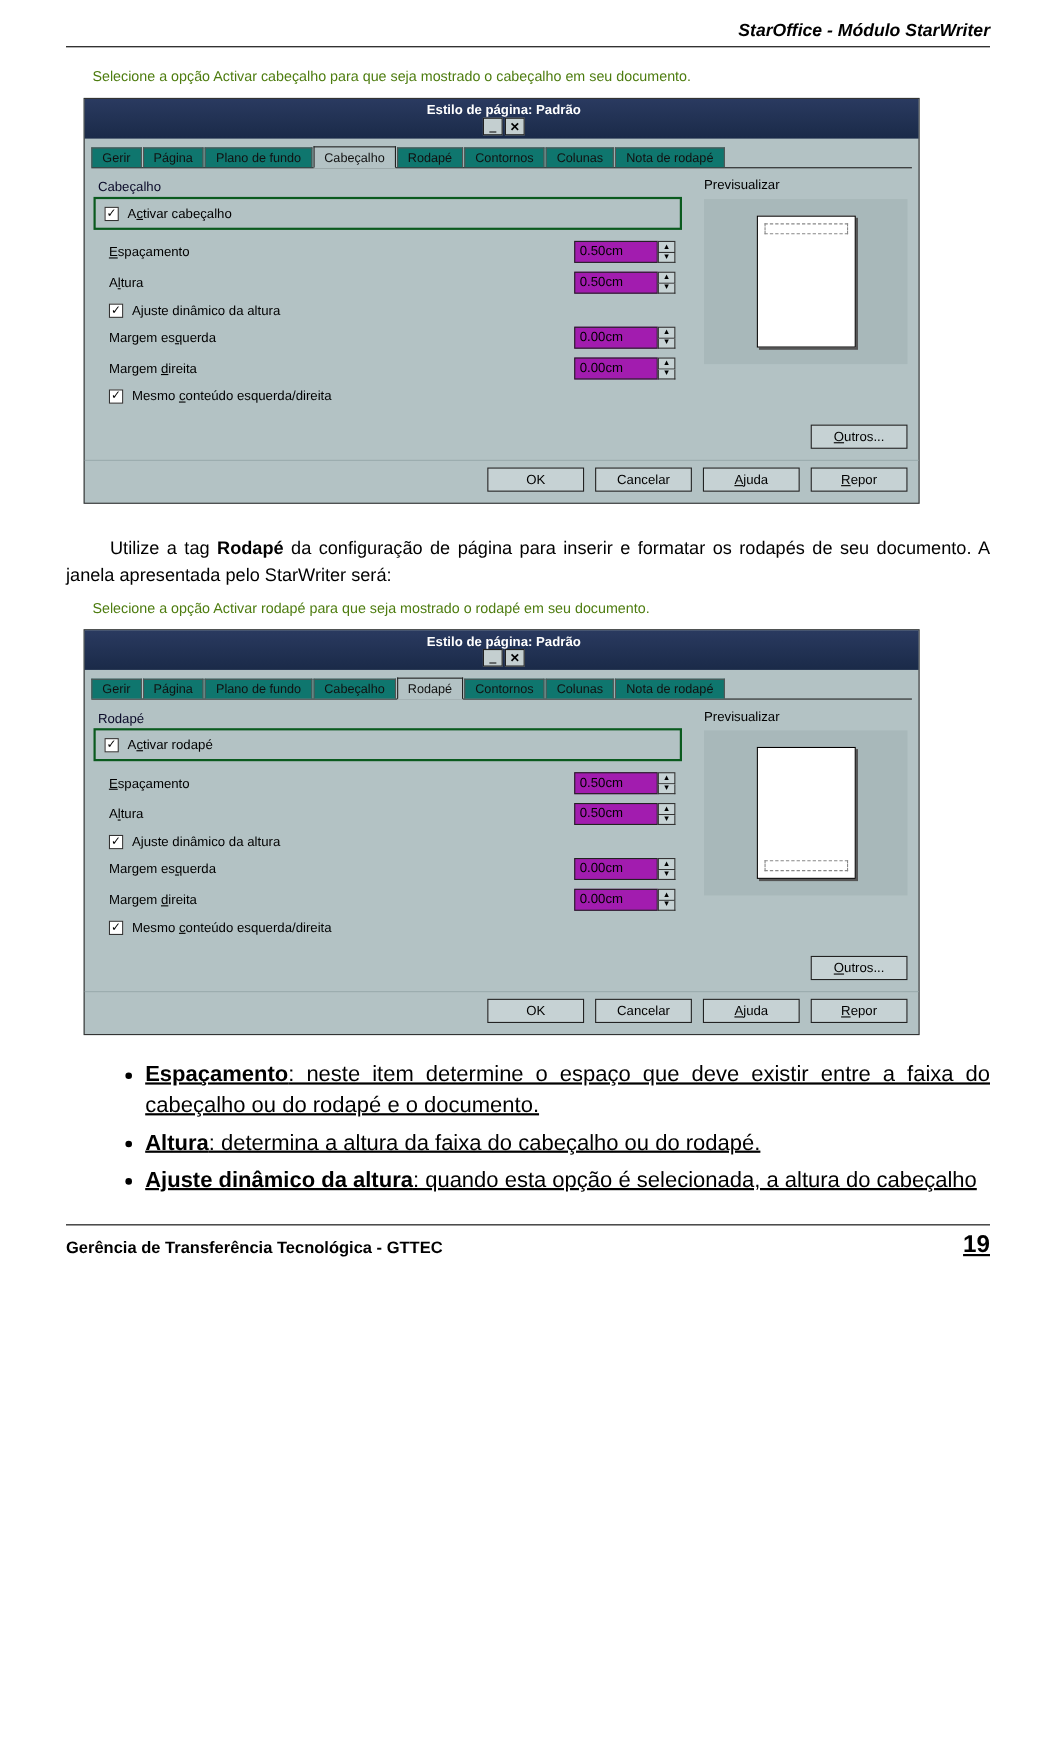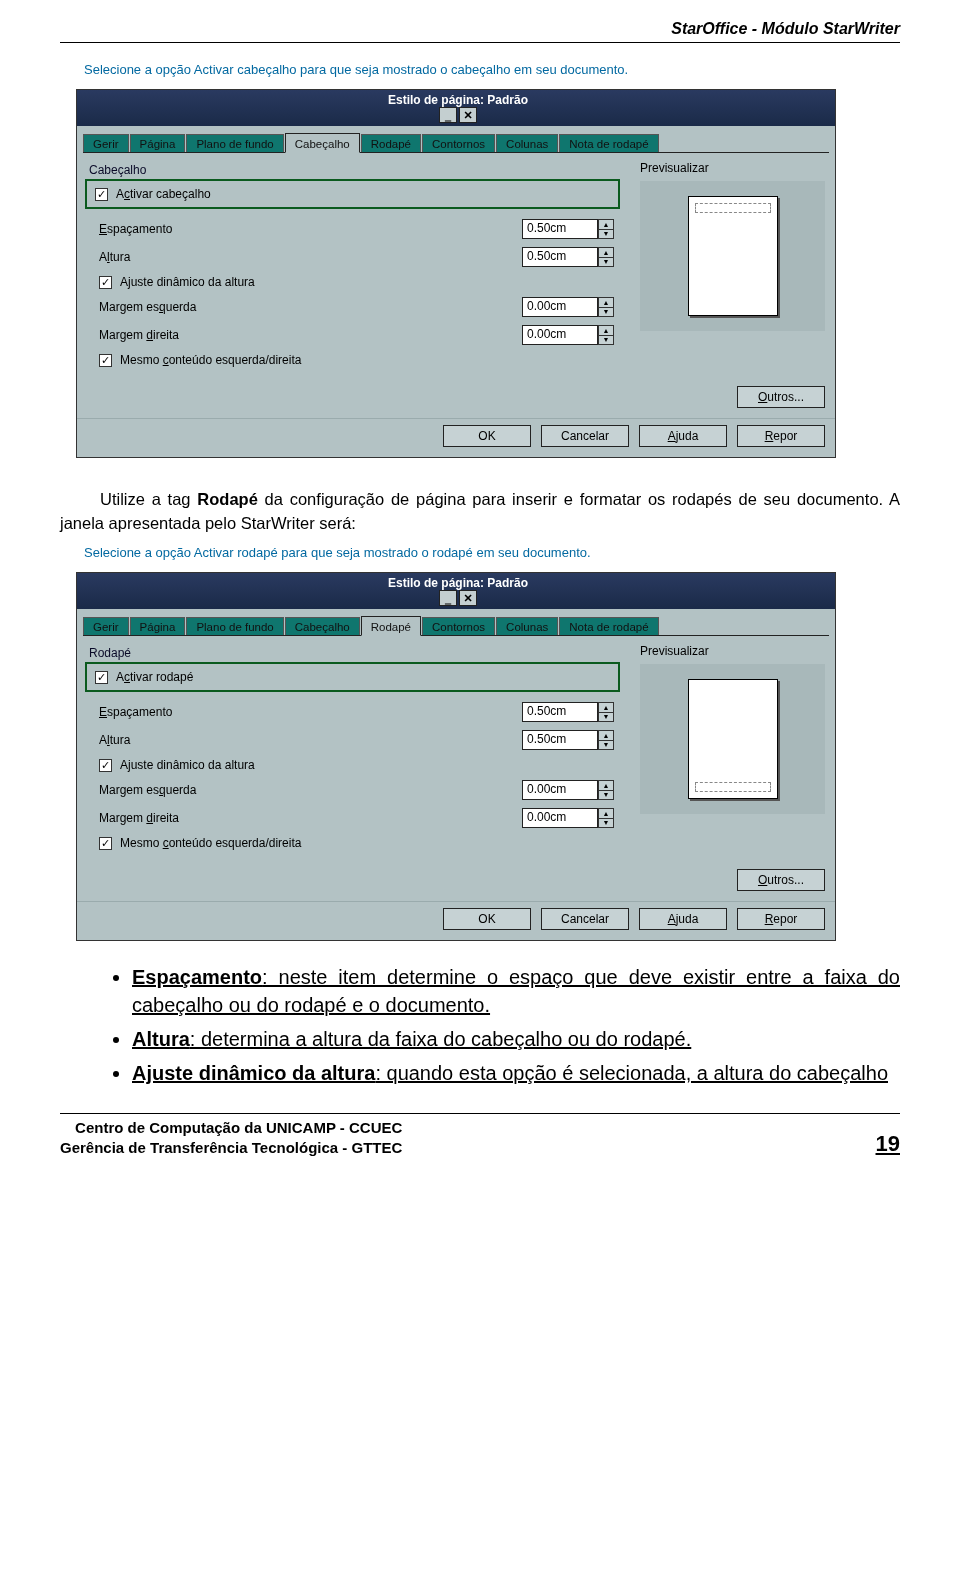--- a/index.html
+++ b/index.html
@@ -15,21 +15,21 @@
     font-weight: bold;
     font-style: italic;
     font-size: 16px;
     border-bottom: 1.5px solid #000;
     padding-bottom: 4px;
     margin-bottom: 18px;
   }
   .instruction-tip {
     font-family: "Trebuchet MS", Verdana, sans-serif;
     font-size: 13px;
-    color: #0369a1;
+    color: #4d7c0f;
     margin: 0 0 10px 24px;
     line-height: 1.4;
   }
   
   .dialog {
     background: #b3c2c4;
     border: 1px solid #333;
     width: 760px;
     margin: 6px 0 22px 16px;
     font-family: Tahoma, Verdana, sans-serif;
@@ -116,21 +116,21 @@
     font-size: 11px; line-height: 1;
   }
   .checkbox.checked::after { content: "✓"; }
   .row-label { flex: 1; font-size: 12px; }
   .spinner {
     display: flex; align-items: stretch;
     width: 92px;
     height: 20px;
   }
   .spinner-input {
-    flex:1; border:1px solid #222; background:#ffffff;
+    flex:1; border:1px solid #222; background:#a21caf;
     padding: 1px 4px; font-size: 12px;
   }
   .spinner-btns {
     display:flex; flex-direction:column; width:16px;
   }
   .sp-btn {
     flex:1; border:1px solid #333; background:#c6d2d4;
     display:flex; align-items:center; justify-content:center;
     font-size:7px; line-height:1; cursor:pointer;
   }
@@ -435,17 +435,16 @@
 <div class="article">
   <ul>
     <li><b>Espaçamento</b><span>: neste item determine o espaço que deve existir entre a faixa do cabeçalho ou do rodapé e o documento.</span></li>
     <li><b>Altura</b><span>: determina a altura da faixa do cabeçalho ou do rodapé.</span></li>
     <li><b>Ajuste dinâmico da altura</b><span>: quando esta opção é selecionada, a altura do cabeçalho</span></li>
   </ul>
 </div>
 
 <div class="footer-area">
   <div class="footer-left">
-    <div style="text-align:right">Centro de Computação da UNICAMP - CCUEC</div>
     <div>Gerência de Transferência Tecnológica - GTTEC</div>
   </div>
   <div class="footer-right">19</div>
 </div>
 
 </body></html>

